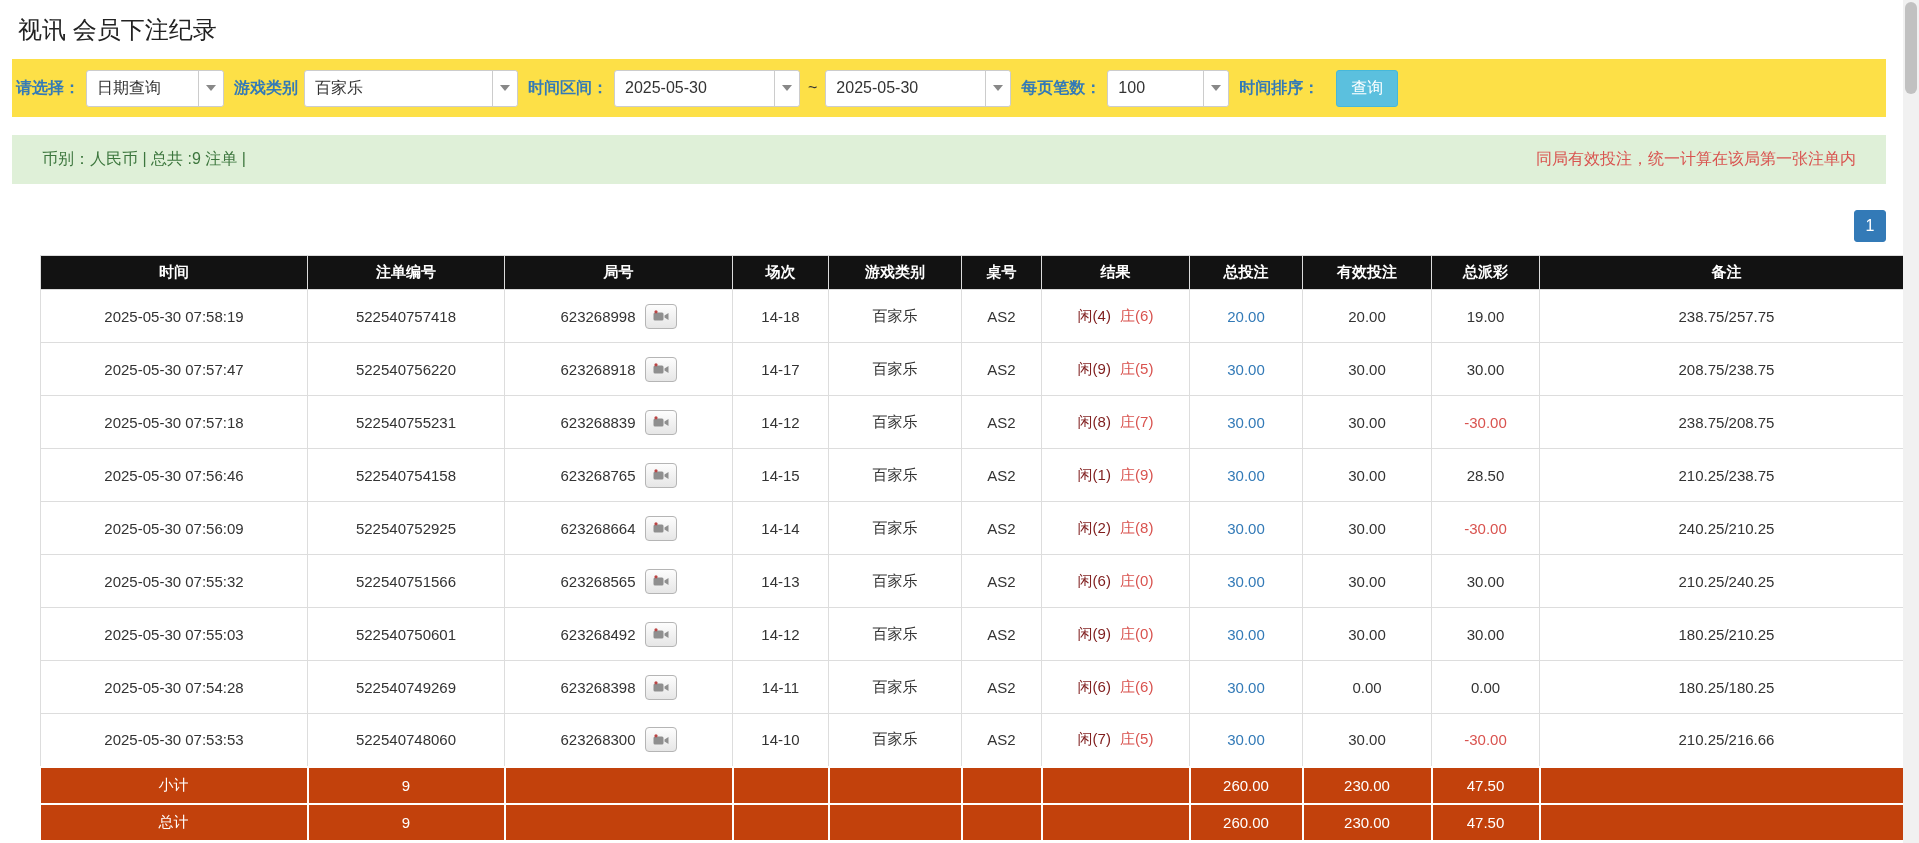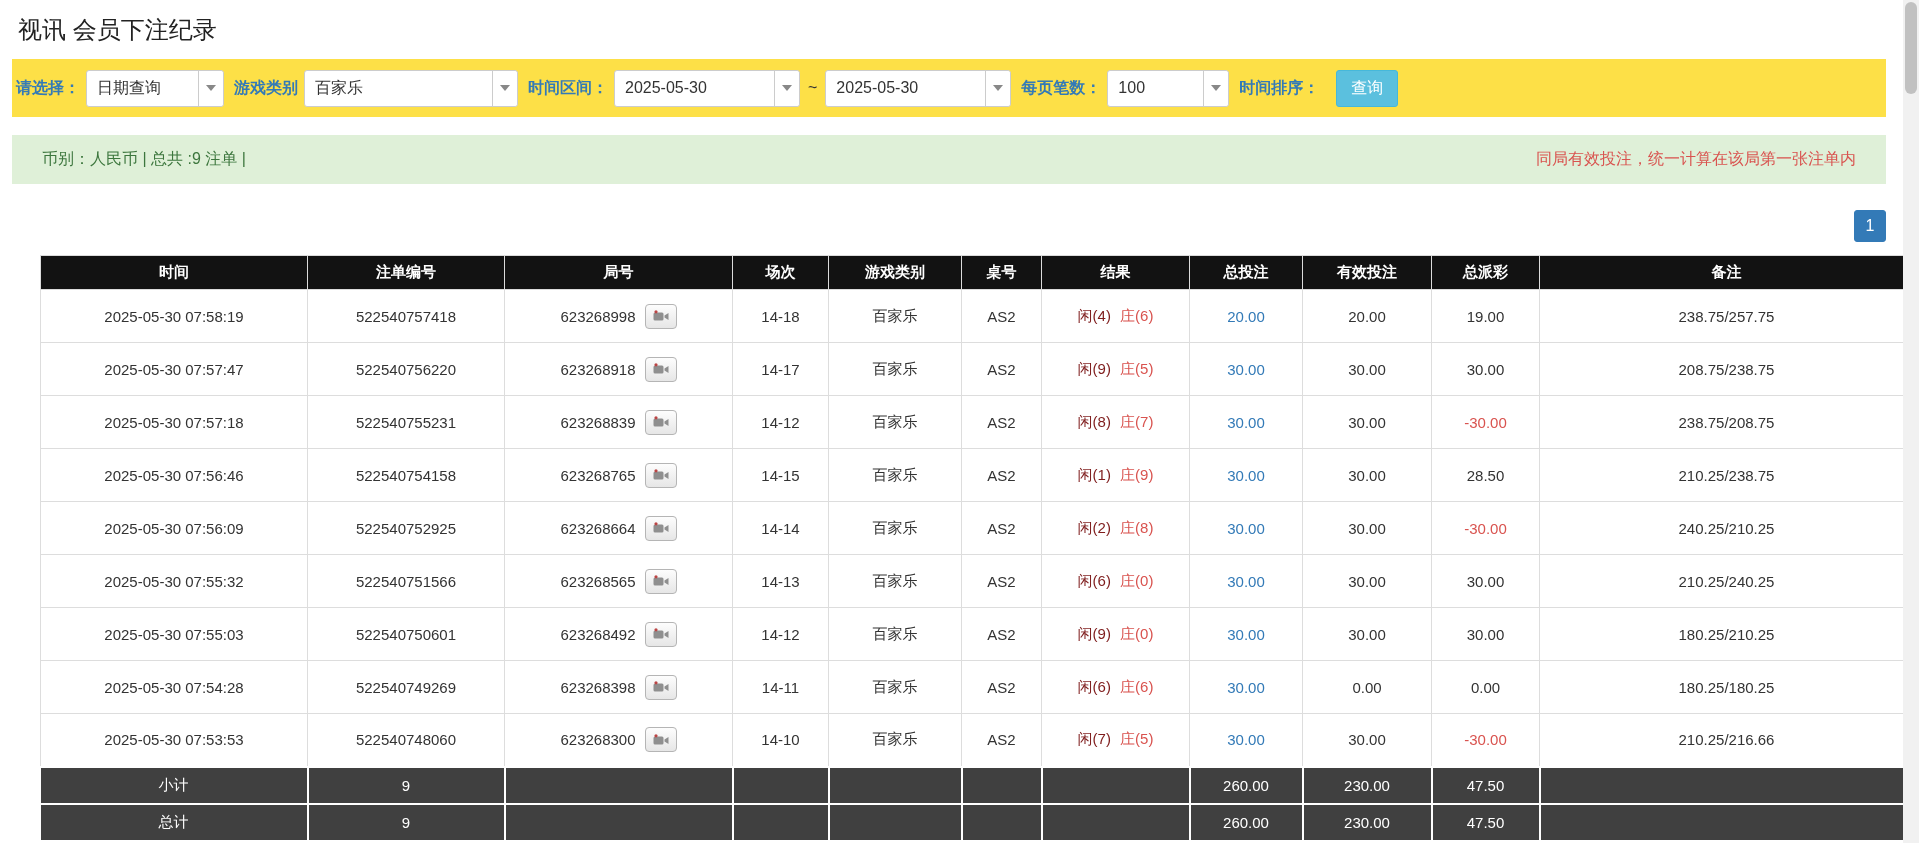--- a/index.html
+++ b/index.html
@@ -49,21 +49,21 @@
              border:1px solid #dcdcdc; font-size:15px; }
   tbody td { border:1px solid #ddd; height:53px; padding:0 6px; background:#fff; }
   .res-p { color:#7f1d1d; margin-right:5px; }
   .res-b { color:#d9534f; }
   a.bet-link { color:#337ab7; text-decoration:none; cursor:pointer; }
   td.payout.neg { color:#d9534f; }
   .round-inner { display:inline-flex; align-items:center; gap:9px; }
   .video-btn { display:inline-flex; align-items:center; justify-content:center; width:32px; height:25px;
                border:1px solid #b5b5b5; border-radius:4px;
                background:linear-gradient(#fdfdfd,#e6e6e6); cursor:pointer; }
-  tfoot td { background:#404040; color:#fff; border:2px solid #fff; height:37px; font-size:15px; padding:0 6px; }
+  tfoot td { background:#c2410c; color:#fff; border:2px solid #fff; height:37px; font-size:15px; padding:0 6px; }
   tfoot td:first-child { border-left:none; }
   tfoot td:last-child { border-right:none; }
 
   
   .scrollbar { position:absolute; top:0; left:1903px; width:16px; height:843px; background:#f1f1f1; }
   .scrollbar-thumb { position:absolute; top:2px; left:2px; width:12px; height:92px; background:#c1c1c1; border-radius:6px; }
 </style>
 </head>
 <body>
 

